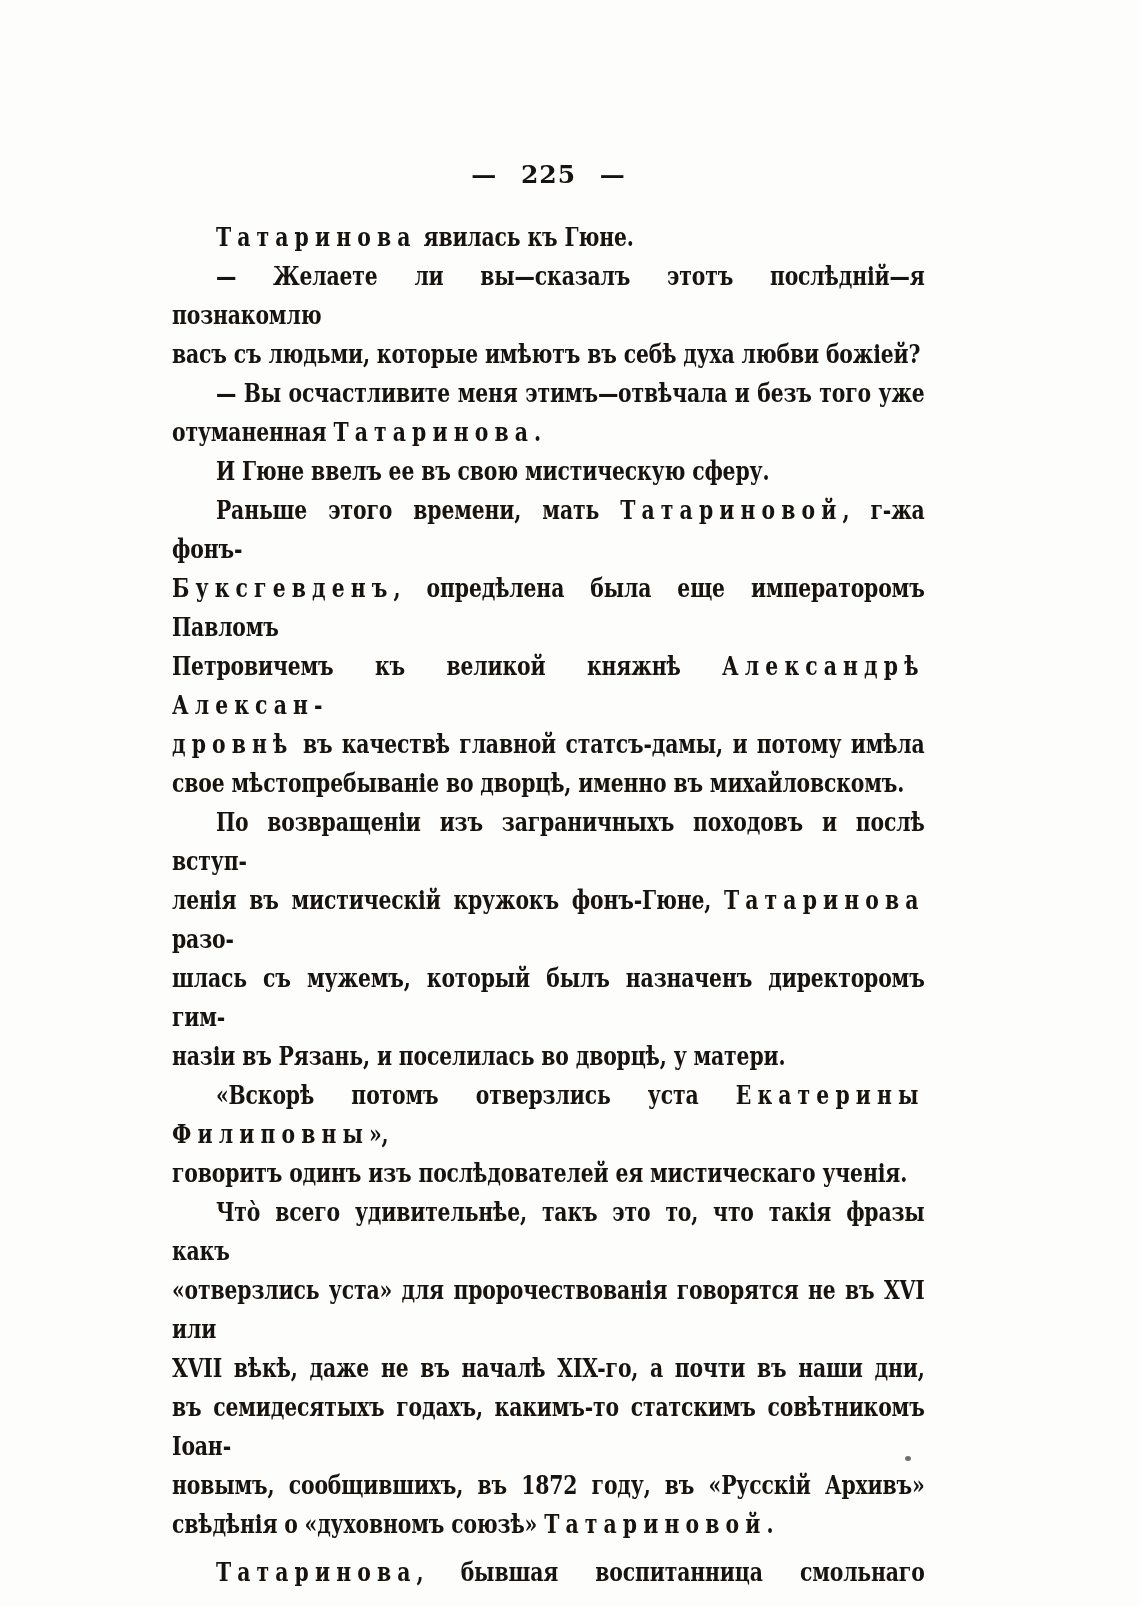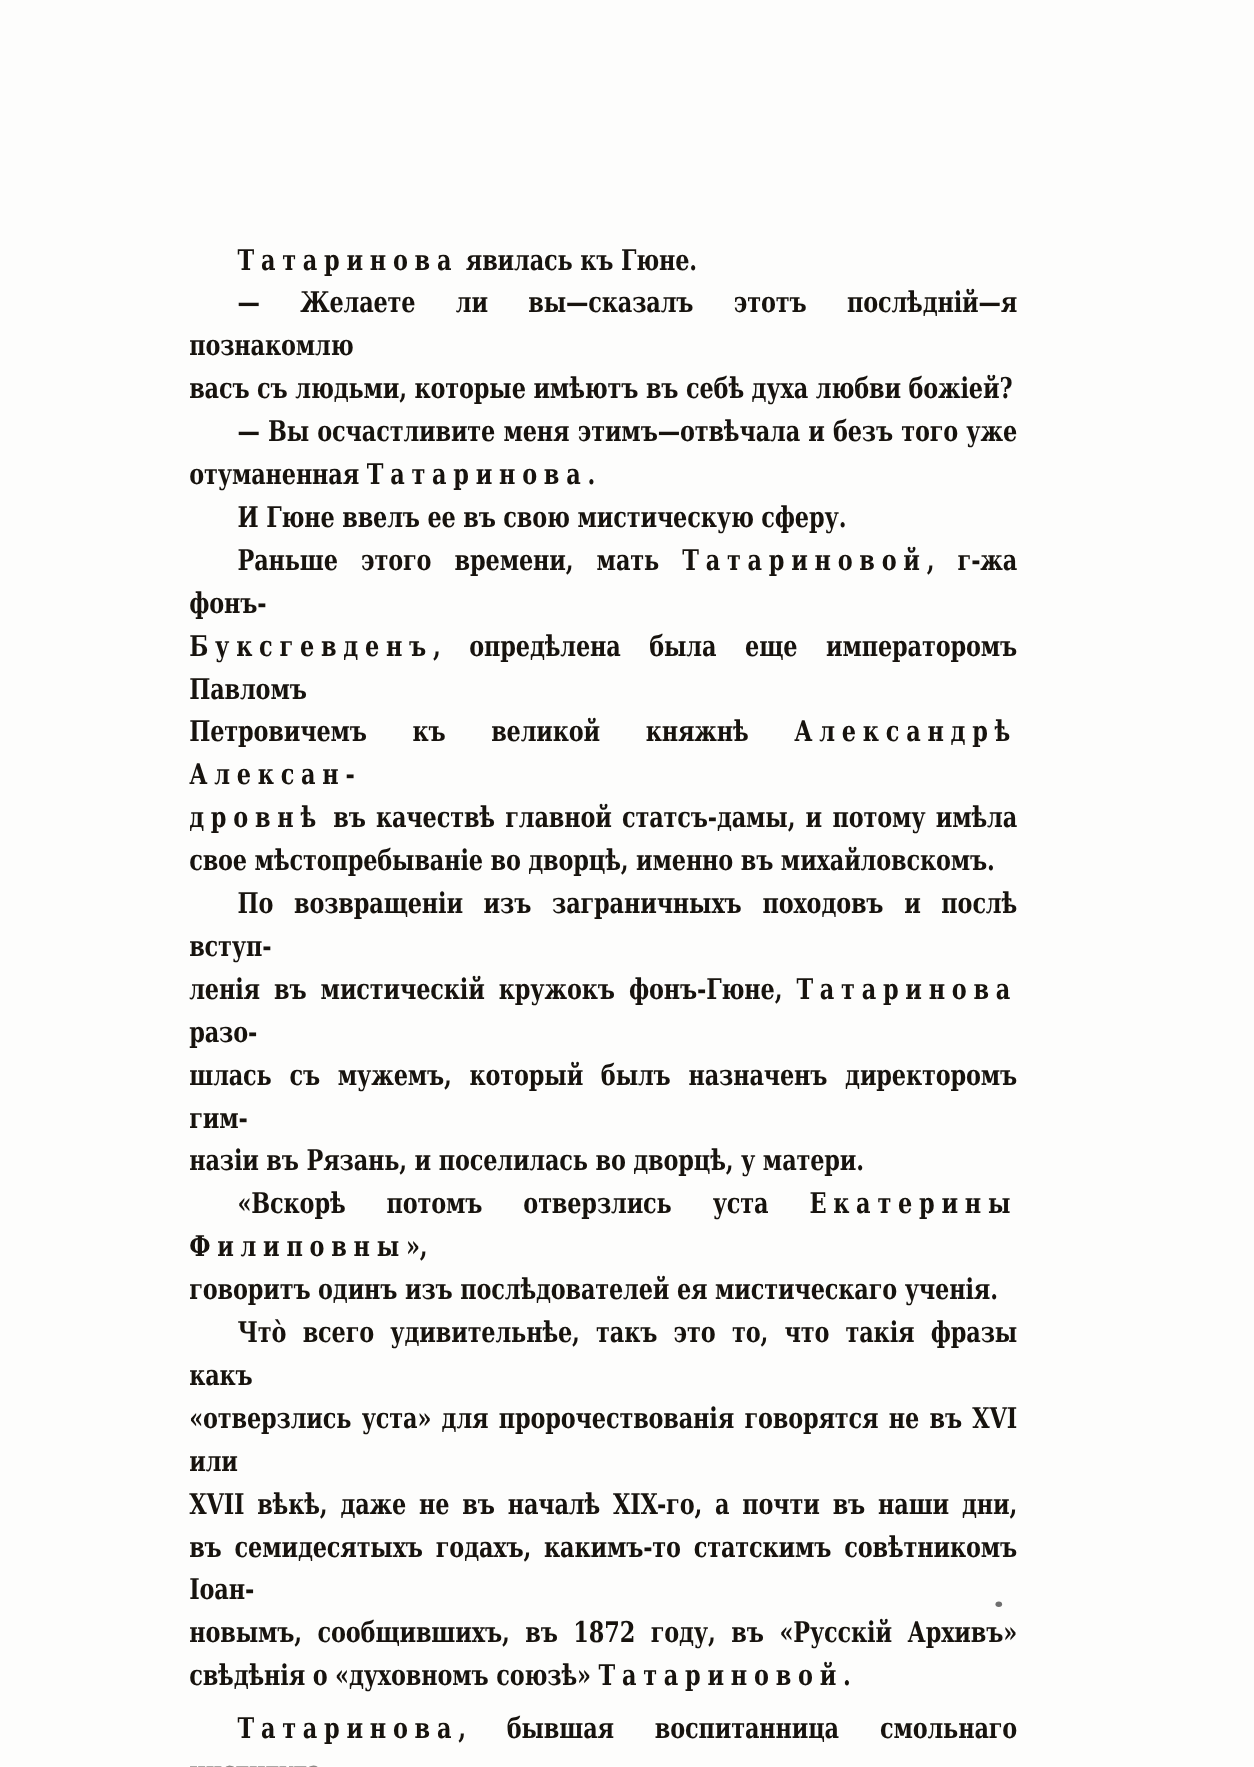--- a/index.html
+++ b/index.html
@@ -64,20 +64,21 @@
     height: 5px;
     background: #6e6e6e;
     border-radius: 50%;
   }
 </style>
 </head>
 <body>
 
 <div class="page" style="background: rgb(253, 253, 252);">
 
+  <div class="pageno" style="color: rgb(23, 19, 14);">— 225 —</div>
 
   <div class="bodyblock" style="color: rgb(23, 19, 14);">
 
     <div id="bodytext">
         <div class="para">
           <div class="line first last"><span class="sp">Татаринова</span><span class=""> явилась къ Гюне.</span></div>
         </div>
         <div class="para">
           <div class="line first"><span class="">— Желаете ли вы—сказалъ этотъ послѣдній—я познакомлю</span></div>
           <div class="line last"><span class="">васъ съ людьми, которые имѣютъ въ себѣ духа любви божіей?</span></div>

